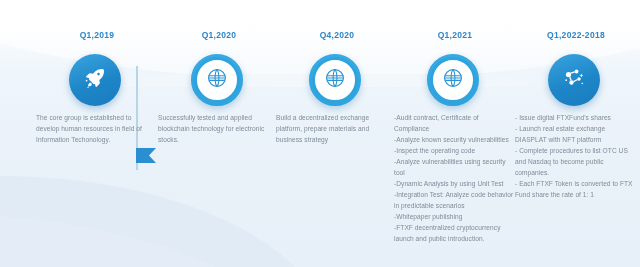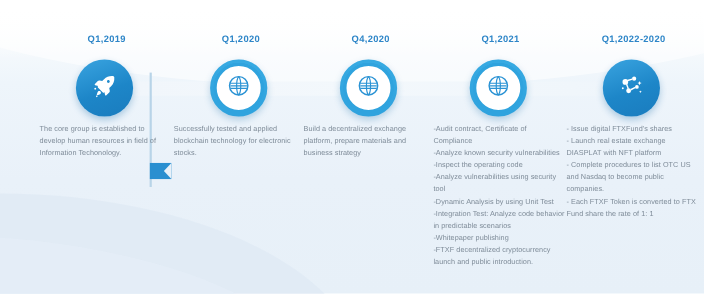--- a/index.html
+++ b/index.html
@@ -298,21 +298,21 @@
 -Analyze known security vulnerabilities
 -Inspect the operating code
 -Analyze vulnerabilities using security tool
 -Dynamic Analysis by using Unit Test
 -Integration Test: Analyze code behavior in predictable scenarios
 -Whitepaper publishing
 -FTXF decentralized cryptocurrency launch and public introduction.</div>
     </div>
 
     <div class="col col-4">
-      <div class="quarter-label">Q1,2022-2020</div>
+      <div class="quarter-label">Q1,2022-2018</div>
       <div class="node">
         <div class="node-circle filled">
           <span class="node-icon">
             <svg width="24" height="24" viewBox="0 0 24 24" fill="#ffffff" aria-hidden="true">
               <circle cx="6.5" cy="8.5" r="2.6"></circle>
               <circle cx="14.5" cy="5.5" r="1.9"></circle>
               <circle cx="9.5" cy="16.5" r="2.2"></circle>
               <circle cx="17" cy="13" r="1.7"></circle>
               <path d="M7.6 10.6l1.6 4M8.6 7.2l4.2-1.3M11.4 15.6l4.2-2.1" stroke="#ffffff" stroke-width="1.3" fill="none"></path>
               <path d="M19.4 7.6l.55 1.35 1.35.55-1.35.55-.55 1.35-.55-1.35-1.35-.55 1.35-.55z"></path>

